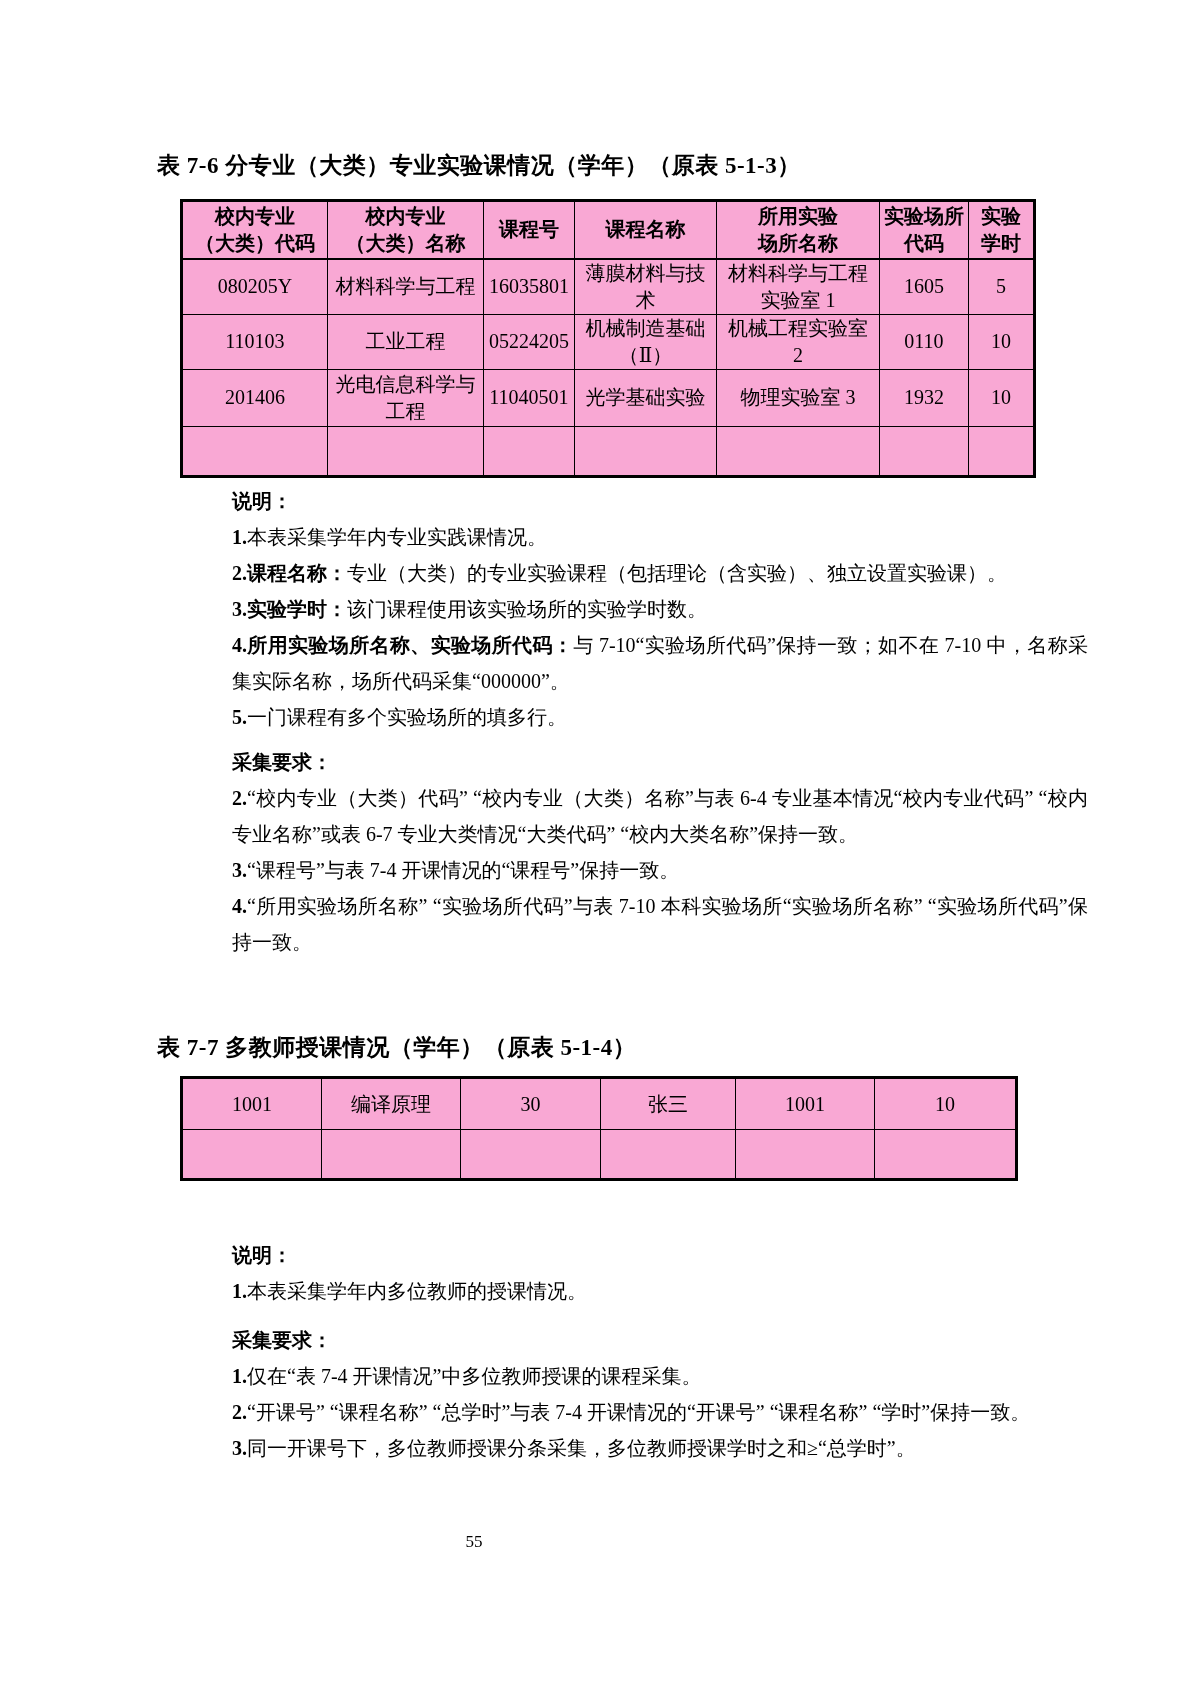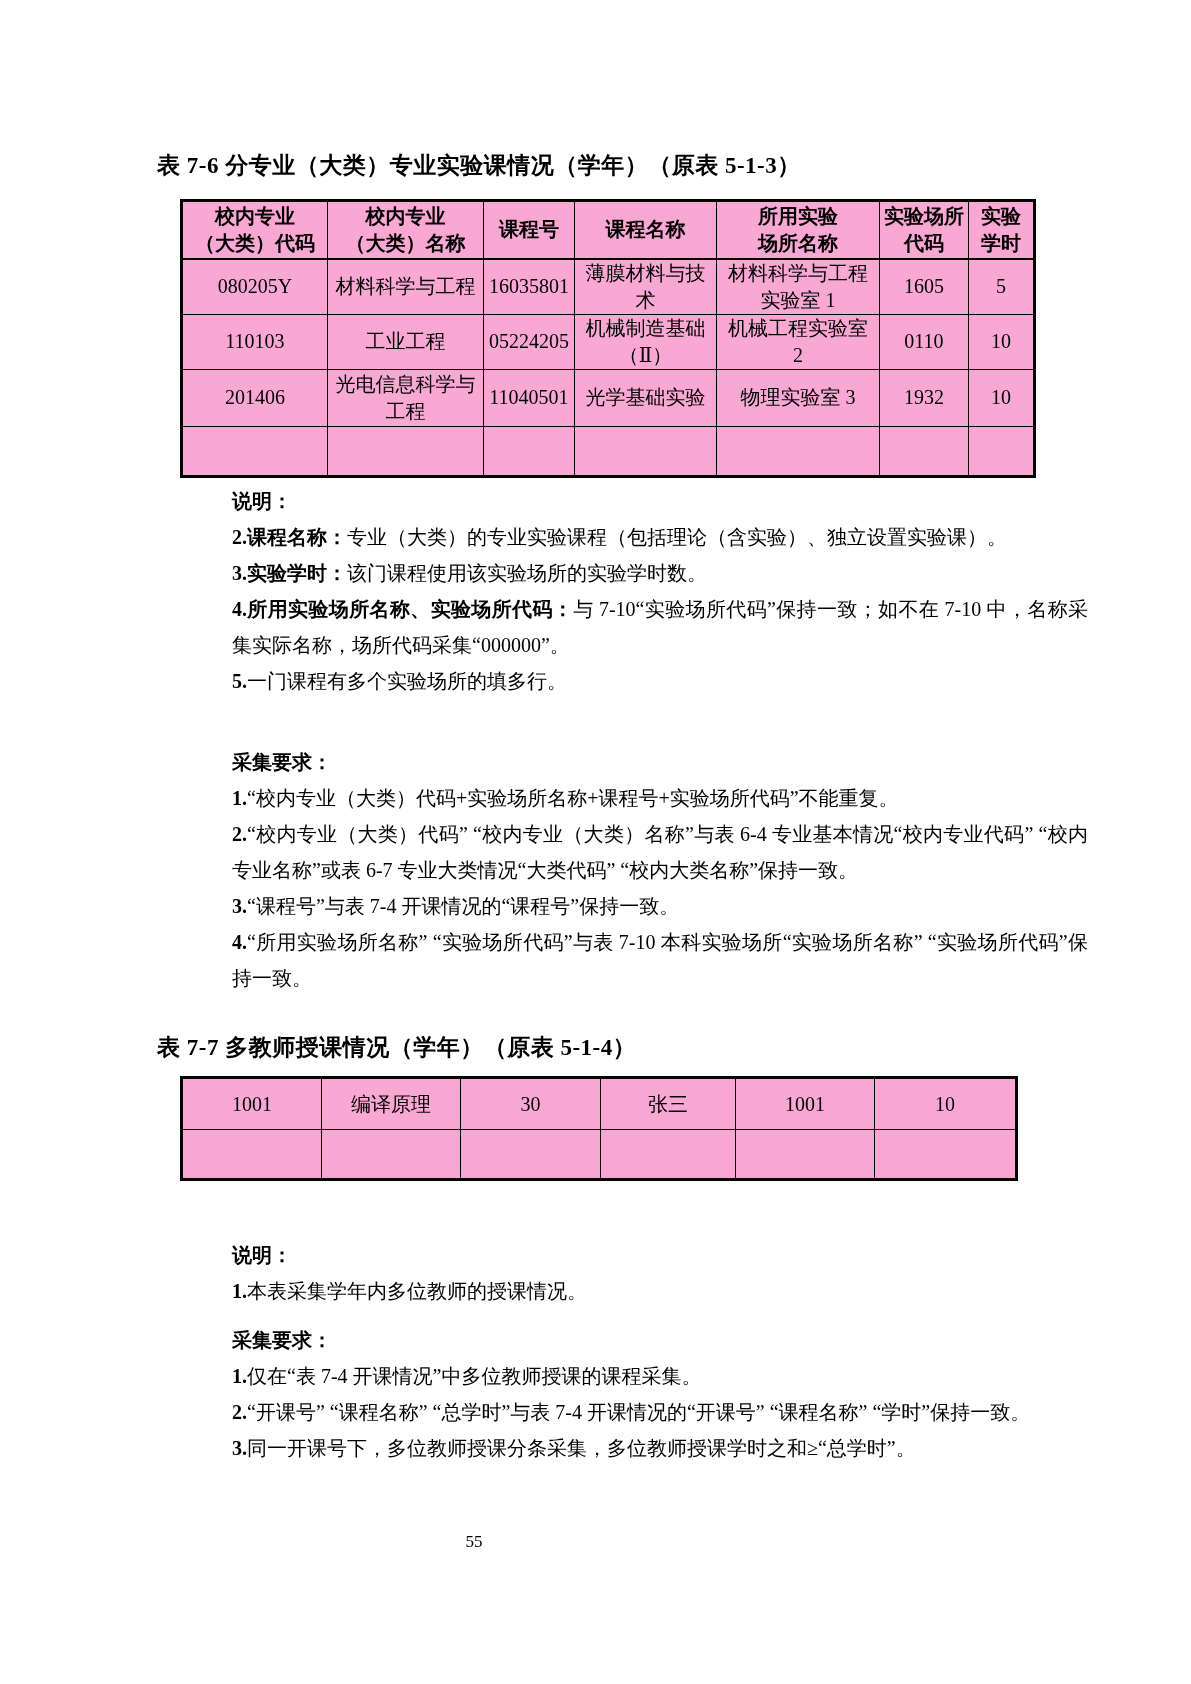--- a/index.html
+++ b/index.html
@@ -96,29 +96,29 @@
       <td></td>
       <td></td>
       <td></td>
       <td></td>
     </tr>
   </tbody>
     </table>
 
   <div class="block" style="top:483px">
     <div class="heading">说明：</div>
+    <div class="line"><b>1.</b><span>本表采集学年内专业实践课情况。</span></div>
     <div class="line"><b>2.课程名称：</b><span>专业（大类）的专业实验课程（包括理论（含实验）、独立设置实验课）。</span></div>
     <div class="line"><b>3.实验学时：</b><span>该门课程使用该实验场所的实验学时数。</span></div>
     <div class="line"><b>4.所用实验场所名称、实验场所代码：</b><span>与 7-10“实验场所代码”保持一致；如不在 7-10 中，名称采集实际名称，场所代码采集“000000”。</span></div>
     <div class="line"><b>5.</b><span>一门课程有多个实验场所的填多行。</span></div>
   </div>
 
   <div class="block" style="top:744px">
     <div class="heading">采集要求：</div>
-    <div class="line"><b>1.</b><span>“校内专业（大类）代码+实验场所名称+课程号+实验场所代码”不能重复。</span></div>
     <div class="line"><b>2.</b><span>“校内专业（大类）代码” “校内专业（大类）名称”与表 6-4 专业基本情况“校内专业代码” “校内专业名称”或表 6-7 专业大类情况“大类代码” “校内大类名称”保持一致。</span></div>
     <div class="line"><b>3.</b><span>“课程号”与表 7-4 开课情况的“课程号”保持一致。</span></div>
     <div class="line"><b>4.</b><span>“所用实验场所名称” “实验场所代码”与表 7-10 本科实验场所“实验场所名称” “实验场所代码”保持一致。</span></div>
   </div>
 
   <div class="caption" style="top:1032px">表 7-7 多教师授课情况（学年）（原表 5-1-4）</div>
 
   <table class="tbl" style="top:1076px; width:835px">
     <colgroup>
       <col style="width:140px">

